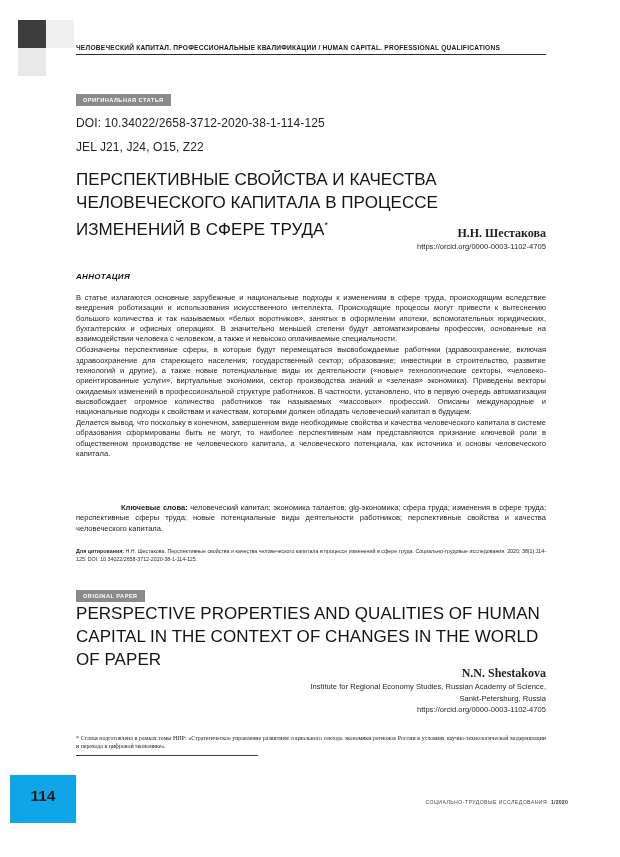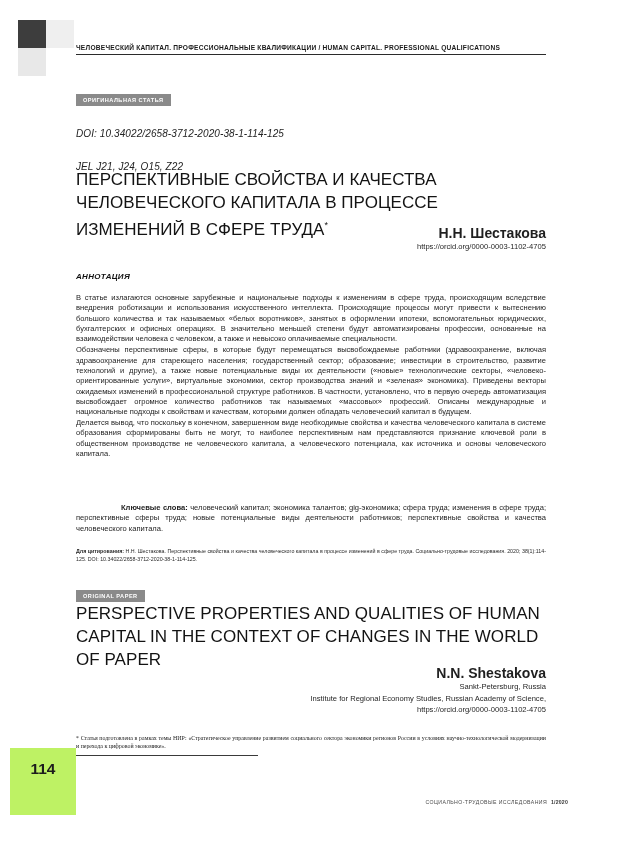--- a/index.html
+++ b/index.html
@@ -65,25 +65,24 @@
     display: inline-block;
     background: #8a8a8a;
     color: #ffffff;
     font-size: 5.6px;
     letter-spacing: 0.5px;
     padding: 3px 7px 3px 7px;
     font-weight: 600;
   }
 
   .meta-line {
-    font-size: 10px;
+    font-size: 12px;
     color: #232323;
-    margin-top: 22px;
+    margin-top: 10px;
     letter-spacing: 0.1px;
-    font-style: italic;
   }
 
   .title-ru {
     font-size: 17px;
     line-height: 23px;
     font-weight: 400;
     color: #131313;
     letter-spacing: 0.05px;
     margin-top: 12px;
   }
@@ -100,22 +99,23 @@
   }
 
   .author-block {
     text-align: right;
     font-size: 7.6px;
     line-height: 11.5px;
     color: #1f1f1f;
   }
   .author-block .author-name {
     font-weight: bold;
-    font-size: 14px;
+    font-size: 12px;
     margin-bottom: 1.5px;
+    font-family: Liberation Serif, serif;
   }
 
   .section-label {
     font-size: 8px;
     font-weight: bold;
     color: #111;
     letter-spacing: 0.3px;
     font-style: italic;
   }
 
@@ -159,24 +159,24 @@
   }
   .copyright {
     font-size: 7.4px;
     color: #1f1f1f;
   }
 
   
   .page-number-box {
     position: absolute;
     left: 10px;
-    top: 748px;
+    top: 775px;
     width: 66px;
-    height: 67px;
-    background: #bef264;
+    height: 48px;
+    background: #0ea5e9;
   }
   .page-number-box .pn {
     position: absolute;
     left: 0;
     right: 0;
     top: 12px;
     text-align: center;
     font-size: 15.5px;
     font-weight: bold;
     color: #1c1c1c;
@@ -245,22 +245,22 @@
 <div class="col" style="top:584px;">
   <span class="badge">ORIGINAL PAPER</span>
 </div>
 
 <div class="col" style="top:602px;">
   <div class="title-en">PERSPECTIVE PROPERTIES AND QUALITIES OF HUMAN CAPITAL IN THE CONTEXT OF CHANGES IN THE WORLD OF PAPER</div>
 </div>
 
 <div class="col author-block" style="top:668px;">
   <div class="author-name">N.N. Shestakova</div>
+  <div>Institute for Regional Economy Studies, Russian Academy of Science,</div>
   <div>Sankt-Petersburg, Russia</div>
-  <div>Institute for Regional Economy Studies, Russian Academy of Science,</div>
   <div>https://orcid.org/0000-0003-1102-4705</div>
 </div>
 
 <div class="col" style="top:734px;">
   <div class="footnote">* Статья подготовлена в рамках темы НИР: «Стратегическое управление развитием социального сектора экономики регионов России в условиях научно-технологической модернизации и перехода к цифровой экономике».</div>
   <div class="footnote-rule"></div>
 </div>
 
 <div class="page-number-box">
   <div class="pn">114</div>

